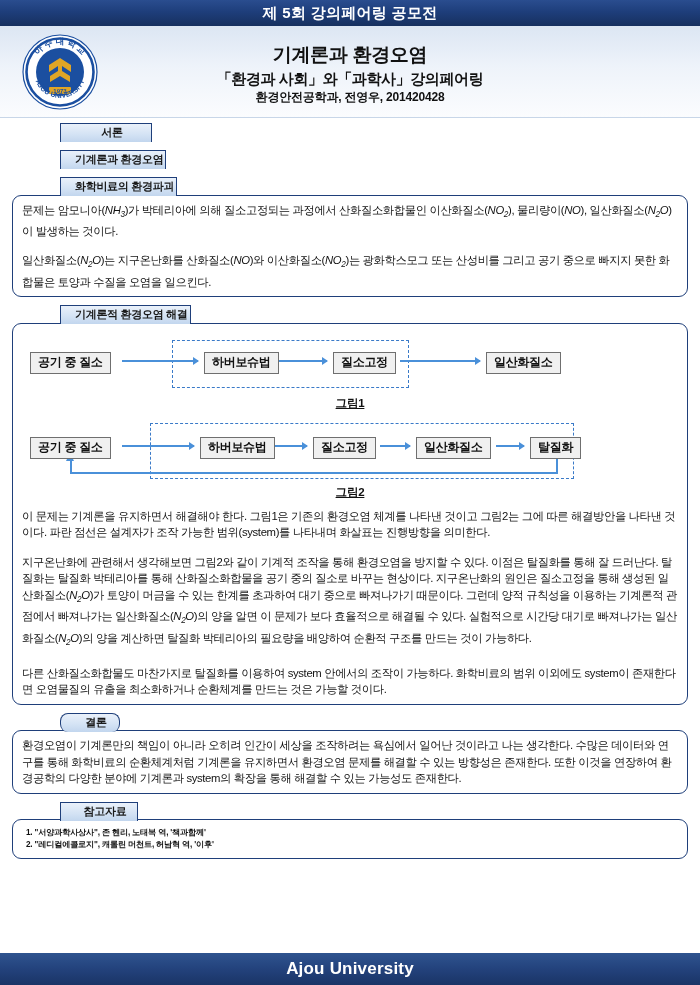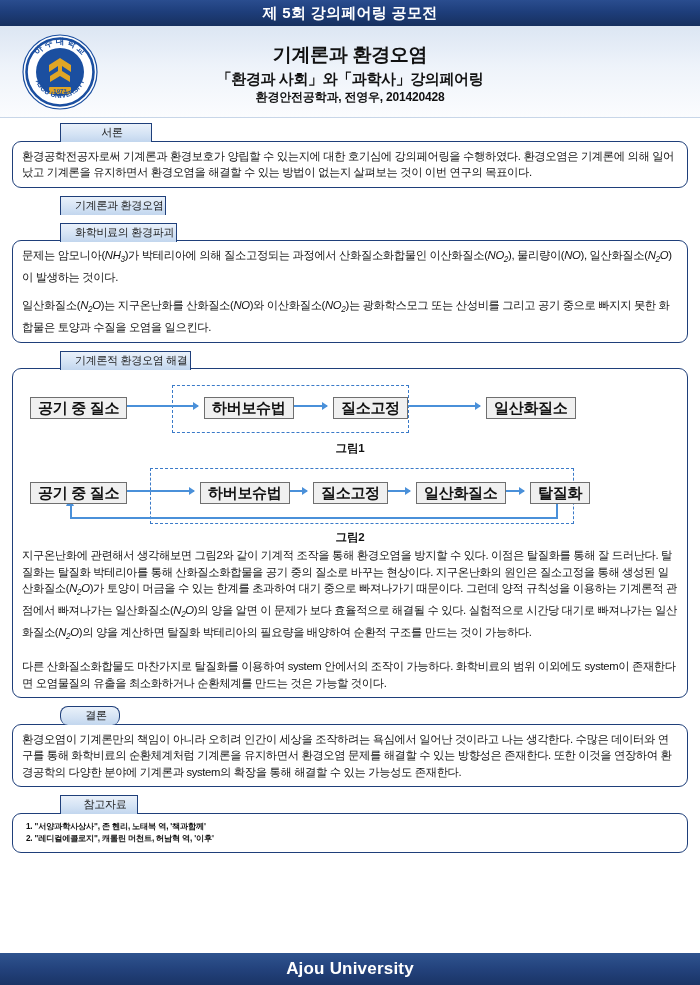--- a/index.html
+++ b/index.html
@@ -44,21 +44,21 @@
   
   .body-area { padding: 4px 12px 0 12px; }
   .section { position: relative; margin-bottom: 7px; }
   .sec-tab {
     position: relative; z-index: 3;
     display: inline-block;
     margin-left: 48px;
     padding: 1px 2px 2px 14px;
     min-width: 92px;
     text-align: center;
-    font-size: 11px; font-weight: normal; color: #1a1a1a;
+    font-size: 11px; font-weight: bold; color: #1a1a1a;
     background: linear-gradient(180deg, #eaf1fa 0%, #d3e2f4 60%, #c2d6ee 100%);
     border: 1.5px solid #1f3f7a;
     border-bottom: none;
     letter-spacing: -0.3px;
     line-height: 15px;
   }
   .sec-box {
     position: relative;
     margin-top: -1.5px;
     border: 1.5px solid #1f3f7a;
@@ -77,39 +77,39 @@
   
   .diagram-wrap { position: relative; padding: 6px 0 2px 0; }
   .diagram { position: relative; height: 58px; }
   .dash-region {
     position: absolute; border: 1.6px dashed #3a7ac8; background: transparent;
   }
   .node {
     position: absolute; top: 16px;
     background: #f0f0f0;
     border: 1.2px solid #6f6f6f;
-    font-size: 15px; font-weight: bold; color: #111;
+    font-size: 12px; font-weight: bold; color: #111;
     padding: 2px 7px 3px 7px;
     letter-spacing: -0.3px;
     white-space: nowrap;
     line-height: 15px;
     z-index: 2;
   }
   .arrow { position: absolute; height: 2px; background: #4a90d9; z-index: 1; }
   .arrow::after {
     content: ""; position: absolute; right: -1px; top: -3px;
     border-left: 6px solid #4a90d9;
     border-top: 4px solid transparent;
     border-bottom: 4px solid transparent;
   }
   .vline { position: absolute; width: 2px; background: #4a90d9; z-index: 1; }
   .hline { position: absolute; height: 2px; background: #4a90d9; z-index: 1; }
   .fig-caption {
     text-align: center; font-size: 11.5px; font-weight: bold; color: #111;
-    margin-top: 2px; letter-spacing: -0.2px;
+    margin-top: 2px; letter-spacing: -0.2px; text-decoration: underline;
   }
 
   
   ol.refs { list-style: none; padding: 1px 0 1px 4px; }
   ol.refs li {
     font-size: 8.2px; color: #111; line-height: 12px; letter-spacing: -0.2px; font-weight: bold;
   }
 
   
   .footer {
@@ -152,23 +152,20 @@
       <div class="title-main">기계론과 환경오염</div>
       <div class="title-sub">「환경과 사회」와「과학사」강의페어링</div>
       <div class="title-author">환경안전공학과, 전영우, 201420428</div>
     </div>
   </div>
 
   <div class="body-area">
 
     <div class="section">
       <div class="sec-tab">서론</div>
-      <div class="sec-box">
-        <p class="txt"> 환경공학전공자로써 기계론과 환경보호가 양립할 수 있는지에 대한 호기심에 강의페어링을 수행하였다. 환경오염은 기계론에 의해 일어났고 기계론을 유지하면서 환경오염을 해결할 수 있는 방법이 없는지 살펴보는 것이 이번 연구의 목표이다.</p>
-      </div>
     </div>
 
     <div class="section">
       <div class="sec-tab">기계론과 환경오염</div>
     </div>
 
     <div class="section">
       <div class="sec-tab">화학비료의 환경파괴</div>
       <div class="sec-box">
         <p class="txt" style="margin-top:0"><span> 문제는 암모니아(</span><span class="chem"><span>NH</span><sub>3</sub></span><span>)가 박테리아에 의해 질소고정되는 과정에서 산화질소화합물인 이산화질소(</span><span class="chem"><span>NO</span><sub>2</sub></span><span>), 물리량이(</span><span class="chem">NO</span><span>), 일산화질소(</span><span class="chem"><span>N</span><sub>2</sub><span>O</span></span><span>)이 발생하는 것이다.</span></p>
@@ -210,20 +207,21 @@
             <div class="vline" style="left:534px; top:38px; height:15px;"></div>
             <div class="hline" style="left:48px; top:51px; width:488px;"></div>
             <div class="vline arrow-up" style="left:48px; top:38px; height:14px;"></div>
             <svg style="position:absolute; left:43px; top:32px; z-index:1;" width="12" height="10" aria-hidden="true">
               <polygon points="5,0 1,8 9,8" fill="#4a90d9"></polygon>
             </svg>
           </div>
           <div class="fig-caption">그림2</div>
         </div>
 
+        <p class="txt" style="margin-top:6px"> 이 문제는 기계론을 유지하면서 해결해야 한다. 그림1은 기존의 환경오염 체계를 나타낸 것이고 그림2는 그에 따른 해결방안을 나타낸 것이다. 파란 점선은 설계자가 조작 가능한 범위(system)를 나타내며 화살표는 진행방향을 의미한다.</p>
         <p class="txt"><span> 지구온난화에 관련해서 생각해보면 그림2와 같이 기계적 조작을 통해 환경오염을 방지할 수 있다. 이점은 탈질화를 통해 잘 드러난다. 탈질화는 탈질화 박테리아를 통해 산화질소화합물을 공기 중의 질소로 바꾸는 현상이다. 지구온난화의 원인은 질소고정을 통해 생성된 일산화질소(</span><span class="chem"><span>N</span><sub>2</sub><span>O</span></span><span>)가 토양이 머금을 수 있는 한계를 초과하여 대기 중으로 빠져나가기 때문이다. 그런데 양적 규칙성을 이용하는 기계론적 관점에서 빠져나가는 일산화질소(</span><span class="chem"><span>N</span><sub>2</sub><span>O</span></span><span>)의 양을 알면 이 문제가 보다 효율적으로 해결될 수 있다. 실험적으로 시간당 대기로 빠져나가는 일산화질소(</span><span class="chem"><span>N</span><sub>2</sub><span>O</span></span><span>)의 양을 계산하면 탈질화 박테리아의 필요량을 배양하여 순환적 구조를 만드는 것이 가능하다.</span></p>
         <p class="txt"> 다른 산화질소화합물도 마찬가지로 탈질화를 이용하여 system 안에서의 조작이 가능하다. 화학비료의 범위 이외에도 system이 존재한다면 오염물질의 유출을 최소화하거나 순환체계를 만드는 것은 가능할 것이다.</p>
       </div>
     </div>
 
     <div class="section">
       <div class="sec-tab" style="min-width:60px;border-radius:8px;">결론</div>
       <div class="sec-box">
         <p class="txt"> 환경오염이 기계론만의 책임이 아니라 오히려 인간이 세상을 조작하려는 욕심에서 일어난 것이라고 나는 생각한다. 수많은 데이터와 연구를 통해 화학비료의 순환체계처럼 기계론을 유지하면서 환경오염 문제를 해결할 수 있는 방향성은 존재한다. 또한 이것을 연장하여 환경공학의 다양한 분야에 기계론과 system의 확장을 통해 해결할 수 있는 가능성도 존재한다.</p>
       </div>

